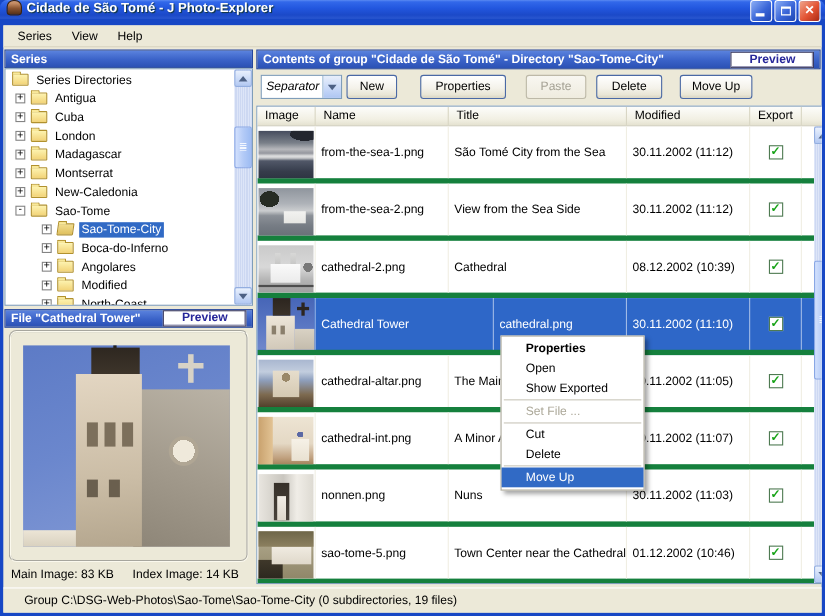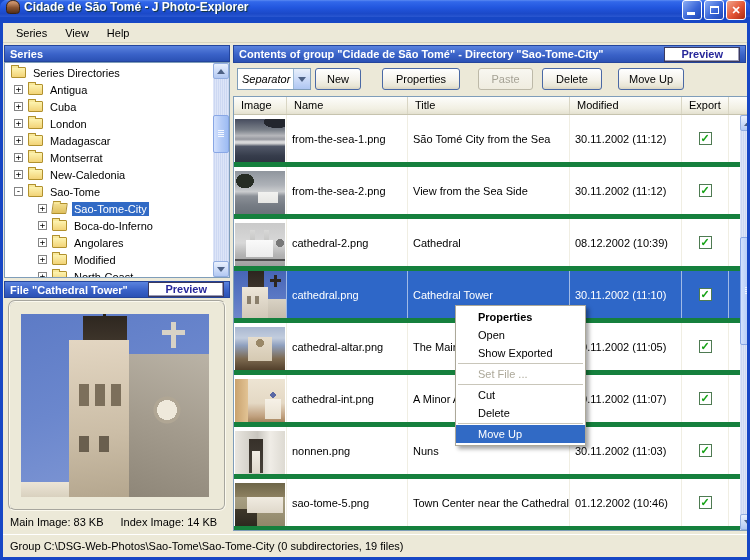--- a/index.html
+++ b/index.html
@@ -171,21 +171,21 @@
   #ctx-menu { position:absolute; left:452px; top:282px; width:131px; background:#fff;
     border:1px solid #aca899; box-shadow:3px 3px 4px rgba(0,0,0,.35); padding:2px 0; z-index:50; }
   .mi { height:18px; line-height:18px; padding-left:22px; font-size:11px; color:#000; }
   .mi.def { font-weight:bold; }
   .mi.dis { color:#aca899; }
   .mi.hl { background:#316ac5; color:#fff; }
   .msep { height:1px; background:#c9c6ba; margin:1px 2px; }
 
   
   #statusbar { position:absolute; left:0; right:0; top:511px; height:23px; background:#ece9d8;
-    border-top:1px solid #fff; font-size:11px; display:flex; align-items:center; padding:0 7px; }
+    border-top:1px solid #fff; font-size:11px; display:flex; align-items:center; padding:0 19px; }
 </style>
 </head>
 <body>
 
 <div class="window">
 
   <div class="titlebar">
     <div class="app-icon"></div>
     <div class="title-text">Cidade de São Tomé - J Photo-Explorer</div>
     <div class="winbtns">
@@ -361,22 +361,22 @@
           <div class="td c2">Cathedral</div>
           <div class="td c3">08.12.2002 (10:39)</div>
           <div class="td c4">
               <span class="cb">✓</span>
             </div>
         </div>
         <div class="trow sel">
           <div class="td c0">
               <div class="thumb big t3"></div>
             </div>
+          <div class="td c2">Cathedral Tower</div>
           <div class="td c1">cathedral.png</div>
-          <div class="td c2">Cathedral Tower</div>
           <div class="td c3">30.11.2002 (11:10)</div>
           <div class="td c4">
               <span class="cb">✓</span>
             </div>
         </div>
         <div class="trow">
           <div class="td c0">
               <div class="thumb t4"></div>
             </div>
           <div class="td c1">cathedral-altar.png</div>

